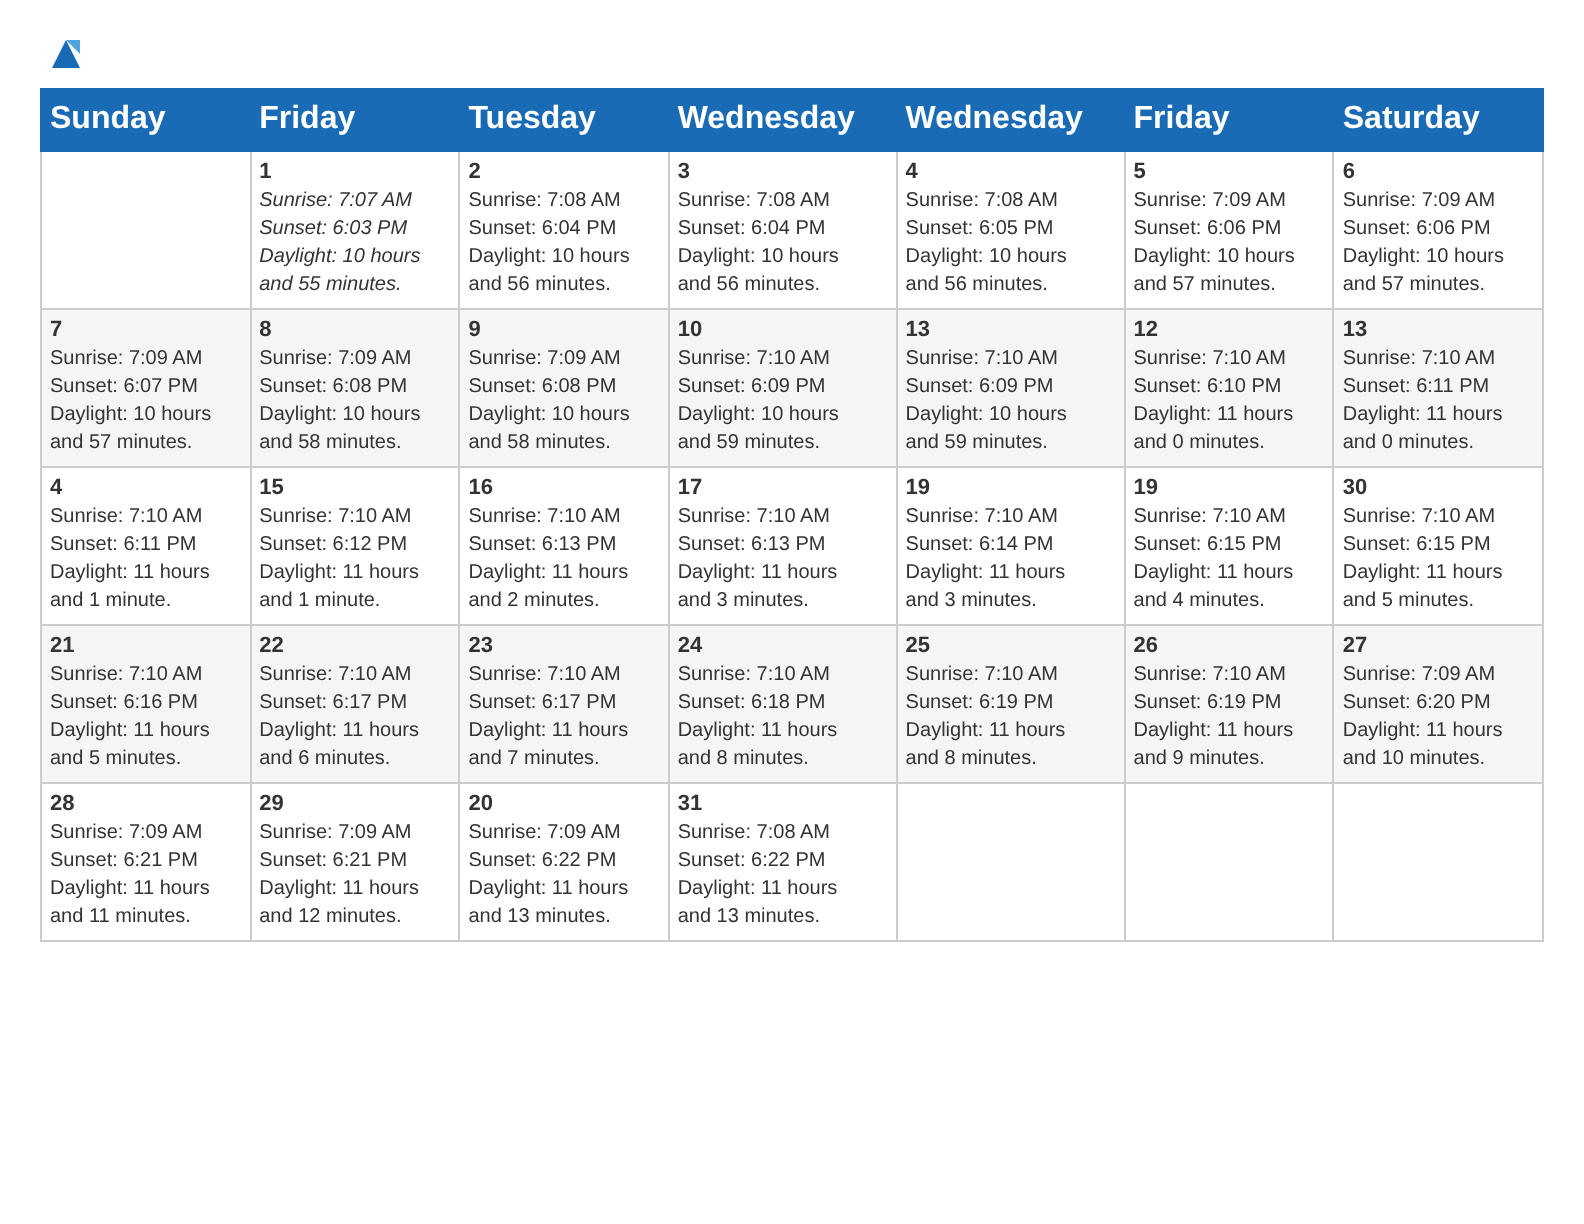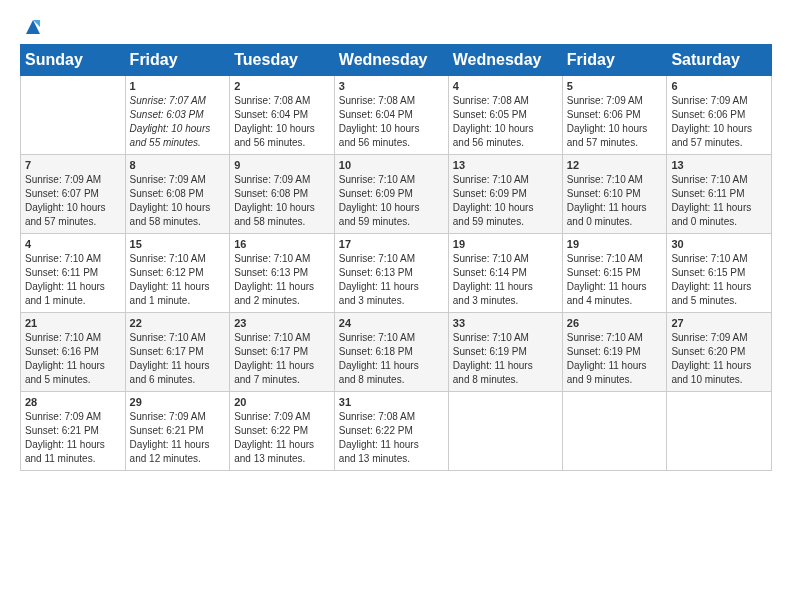--- a/index.html
+++ b/index.html
@@ -303,21 +303,21 @@
 and 7 minutes.</div>
           </td>
           <td>
             <span class="day-num">24</span>
             <div class="day-info" style="white-space: pre-line;">Sunrise: 7:10 AM
 Sunset: 6:18 PM
 Daylight: 11 hours
 and 8 minutes.</div>
           </td>
           <td>
-            <span class="day-num">33</span>
+            <span class="day-num">25</span>
             <div class="day-info" style="white-space: pre-line;">Sunrise: 7:10 AM
 Sunset: 6:19 PM
 Daylight: 11 hours
 and 8 minutes.</div>
           </td>
           <td>
             <span class="day-num">26</span>
             <div class="day-info" style="white-space: pre-line;">Sunrise: 7:10 AM
 Sunset: 6:19 PM
 Daylight: 11 hours

